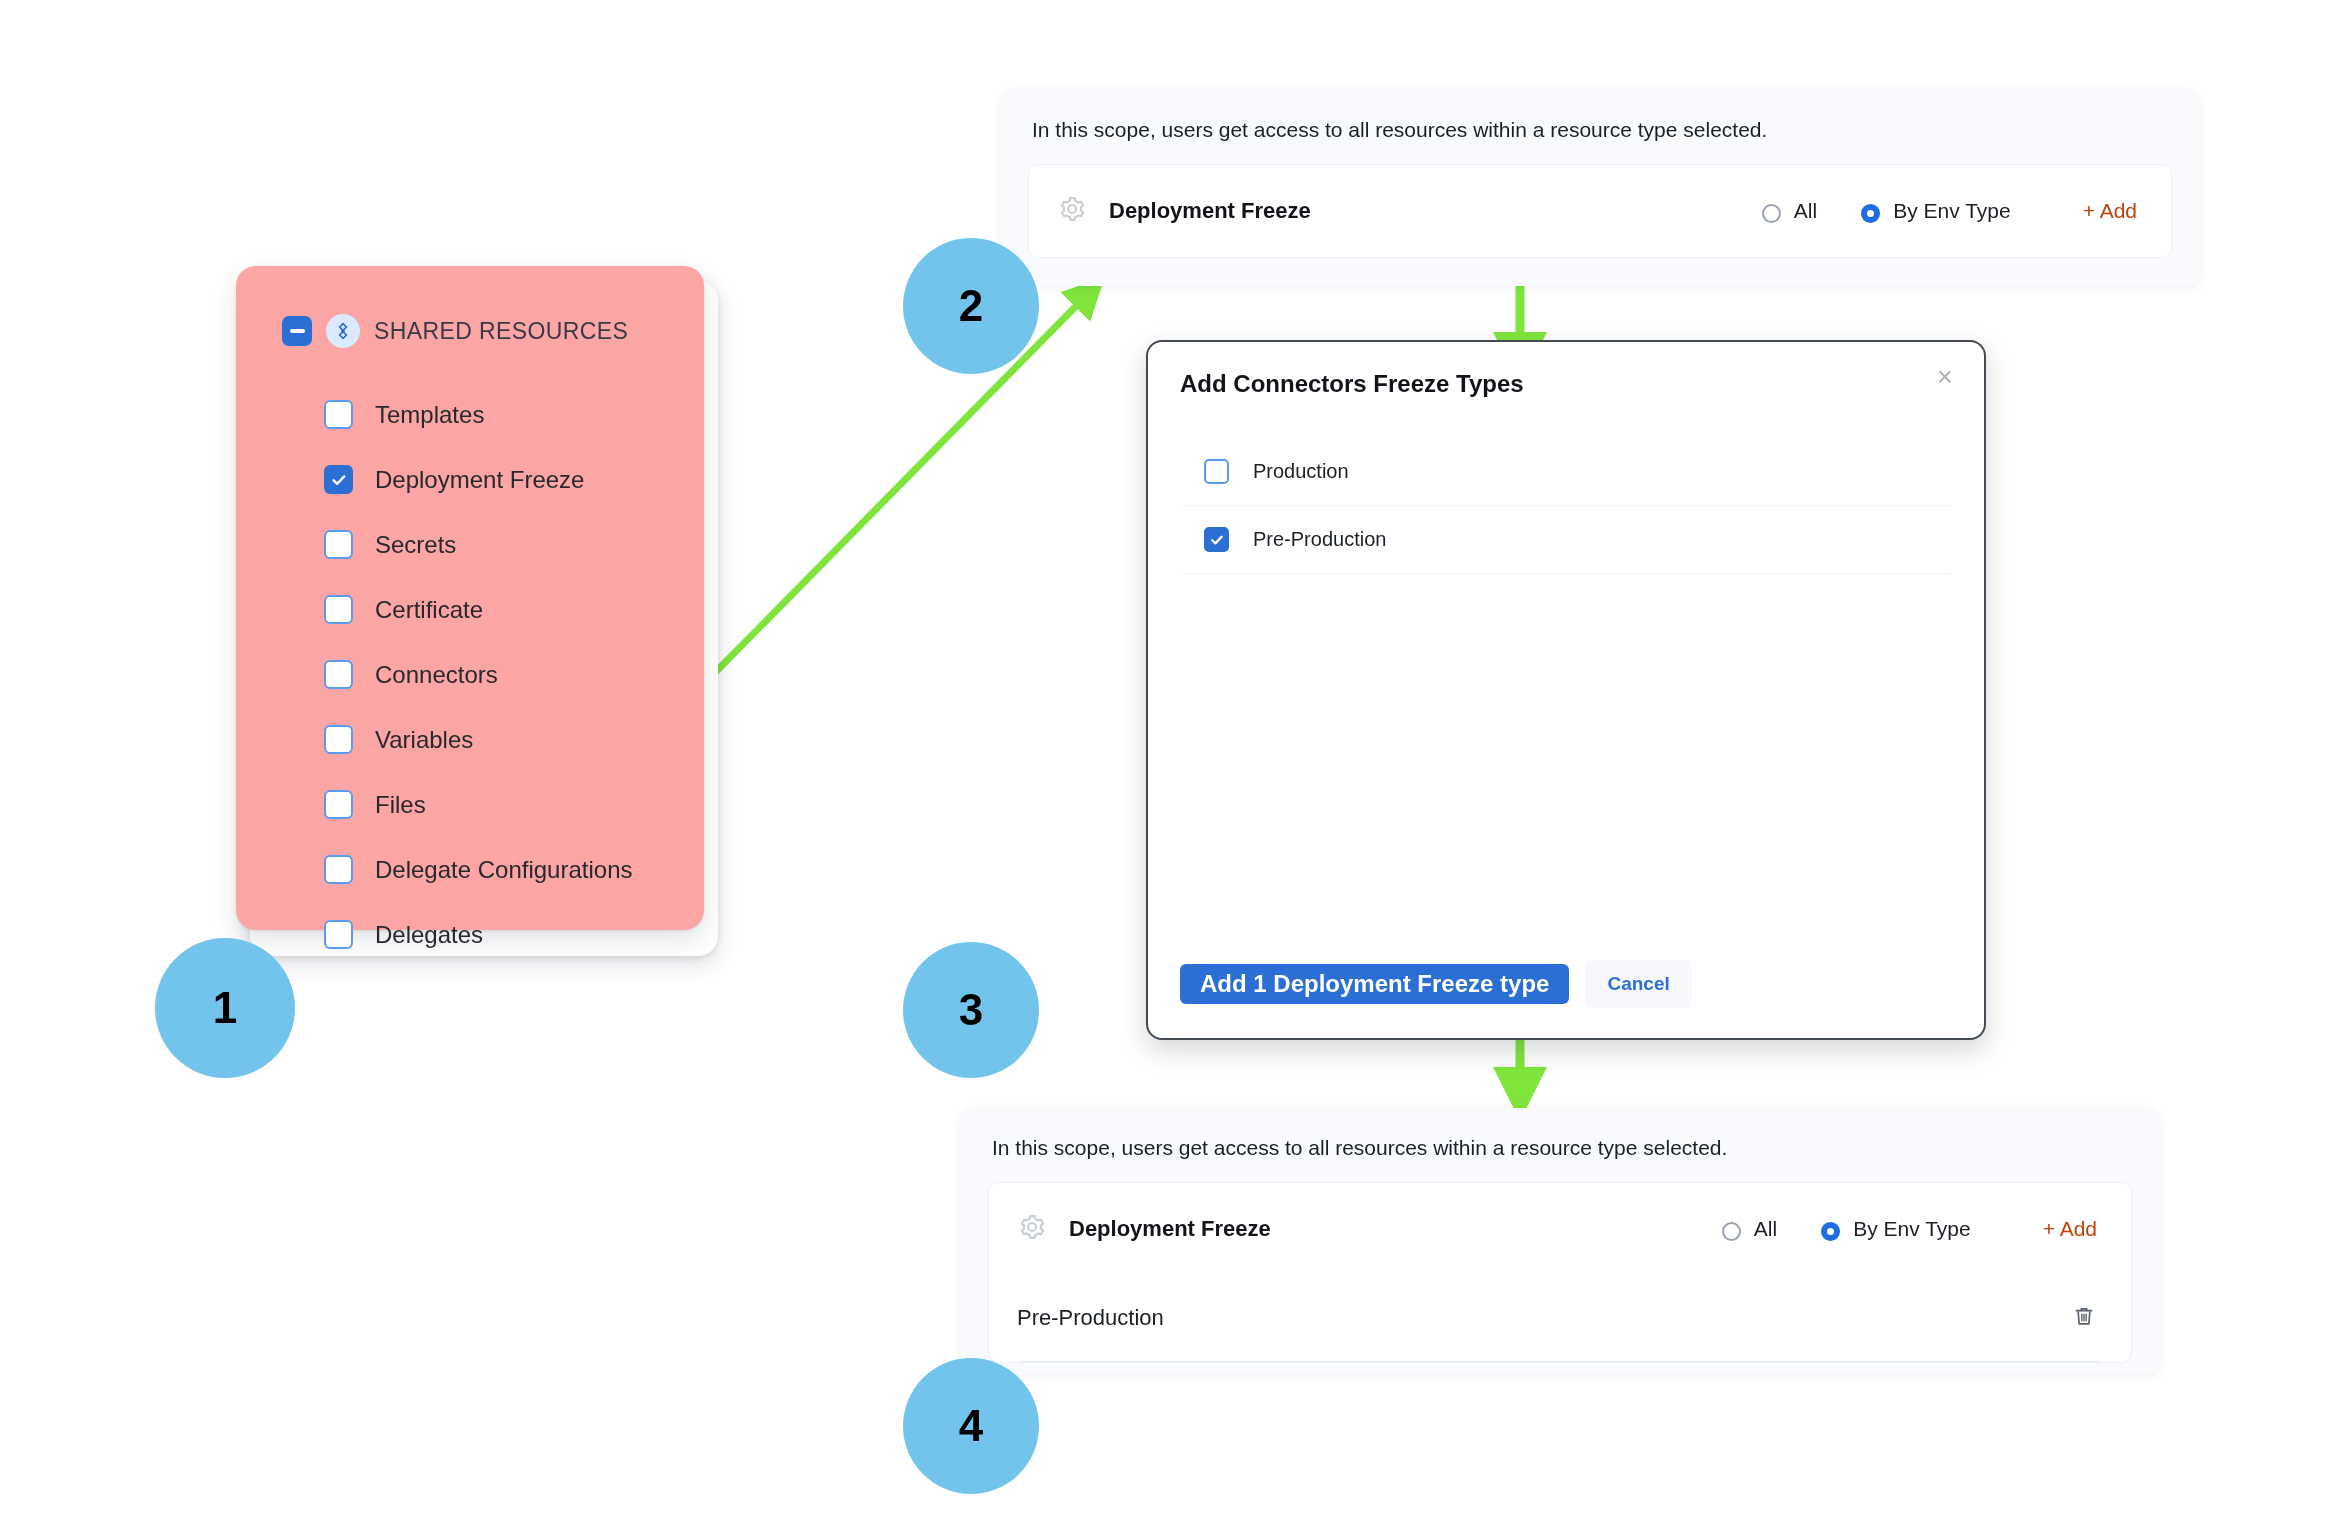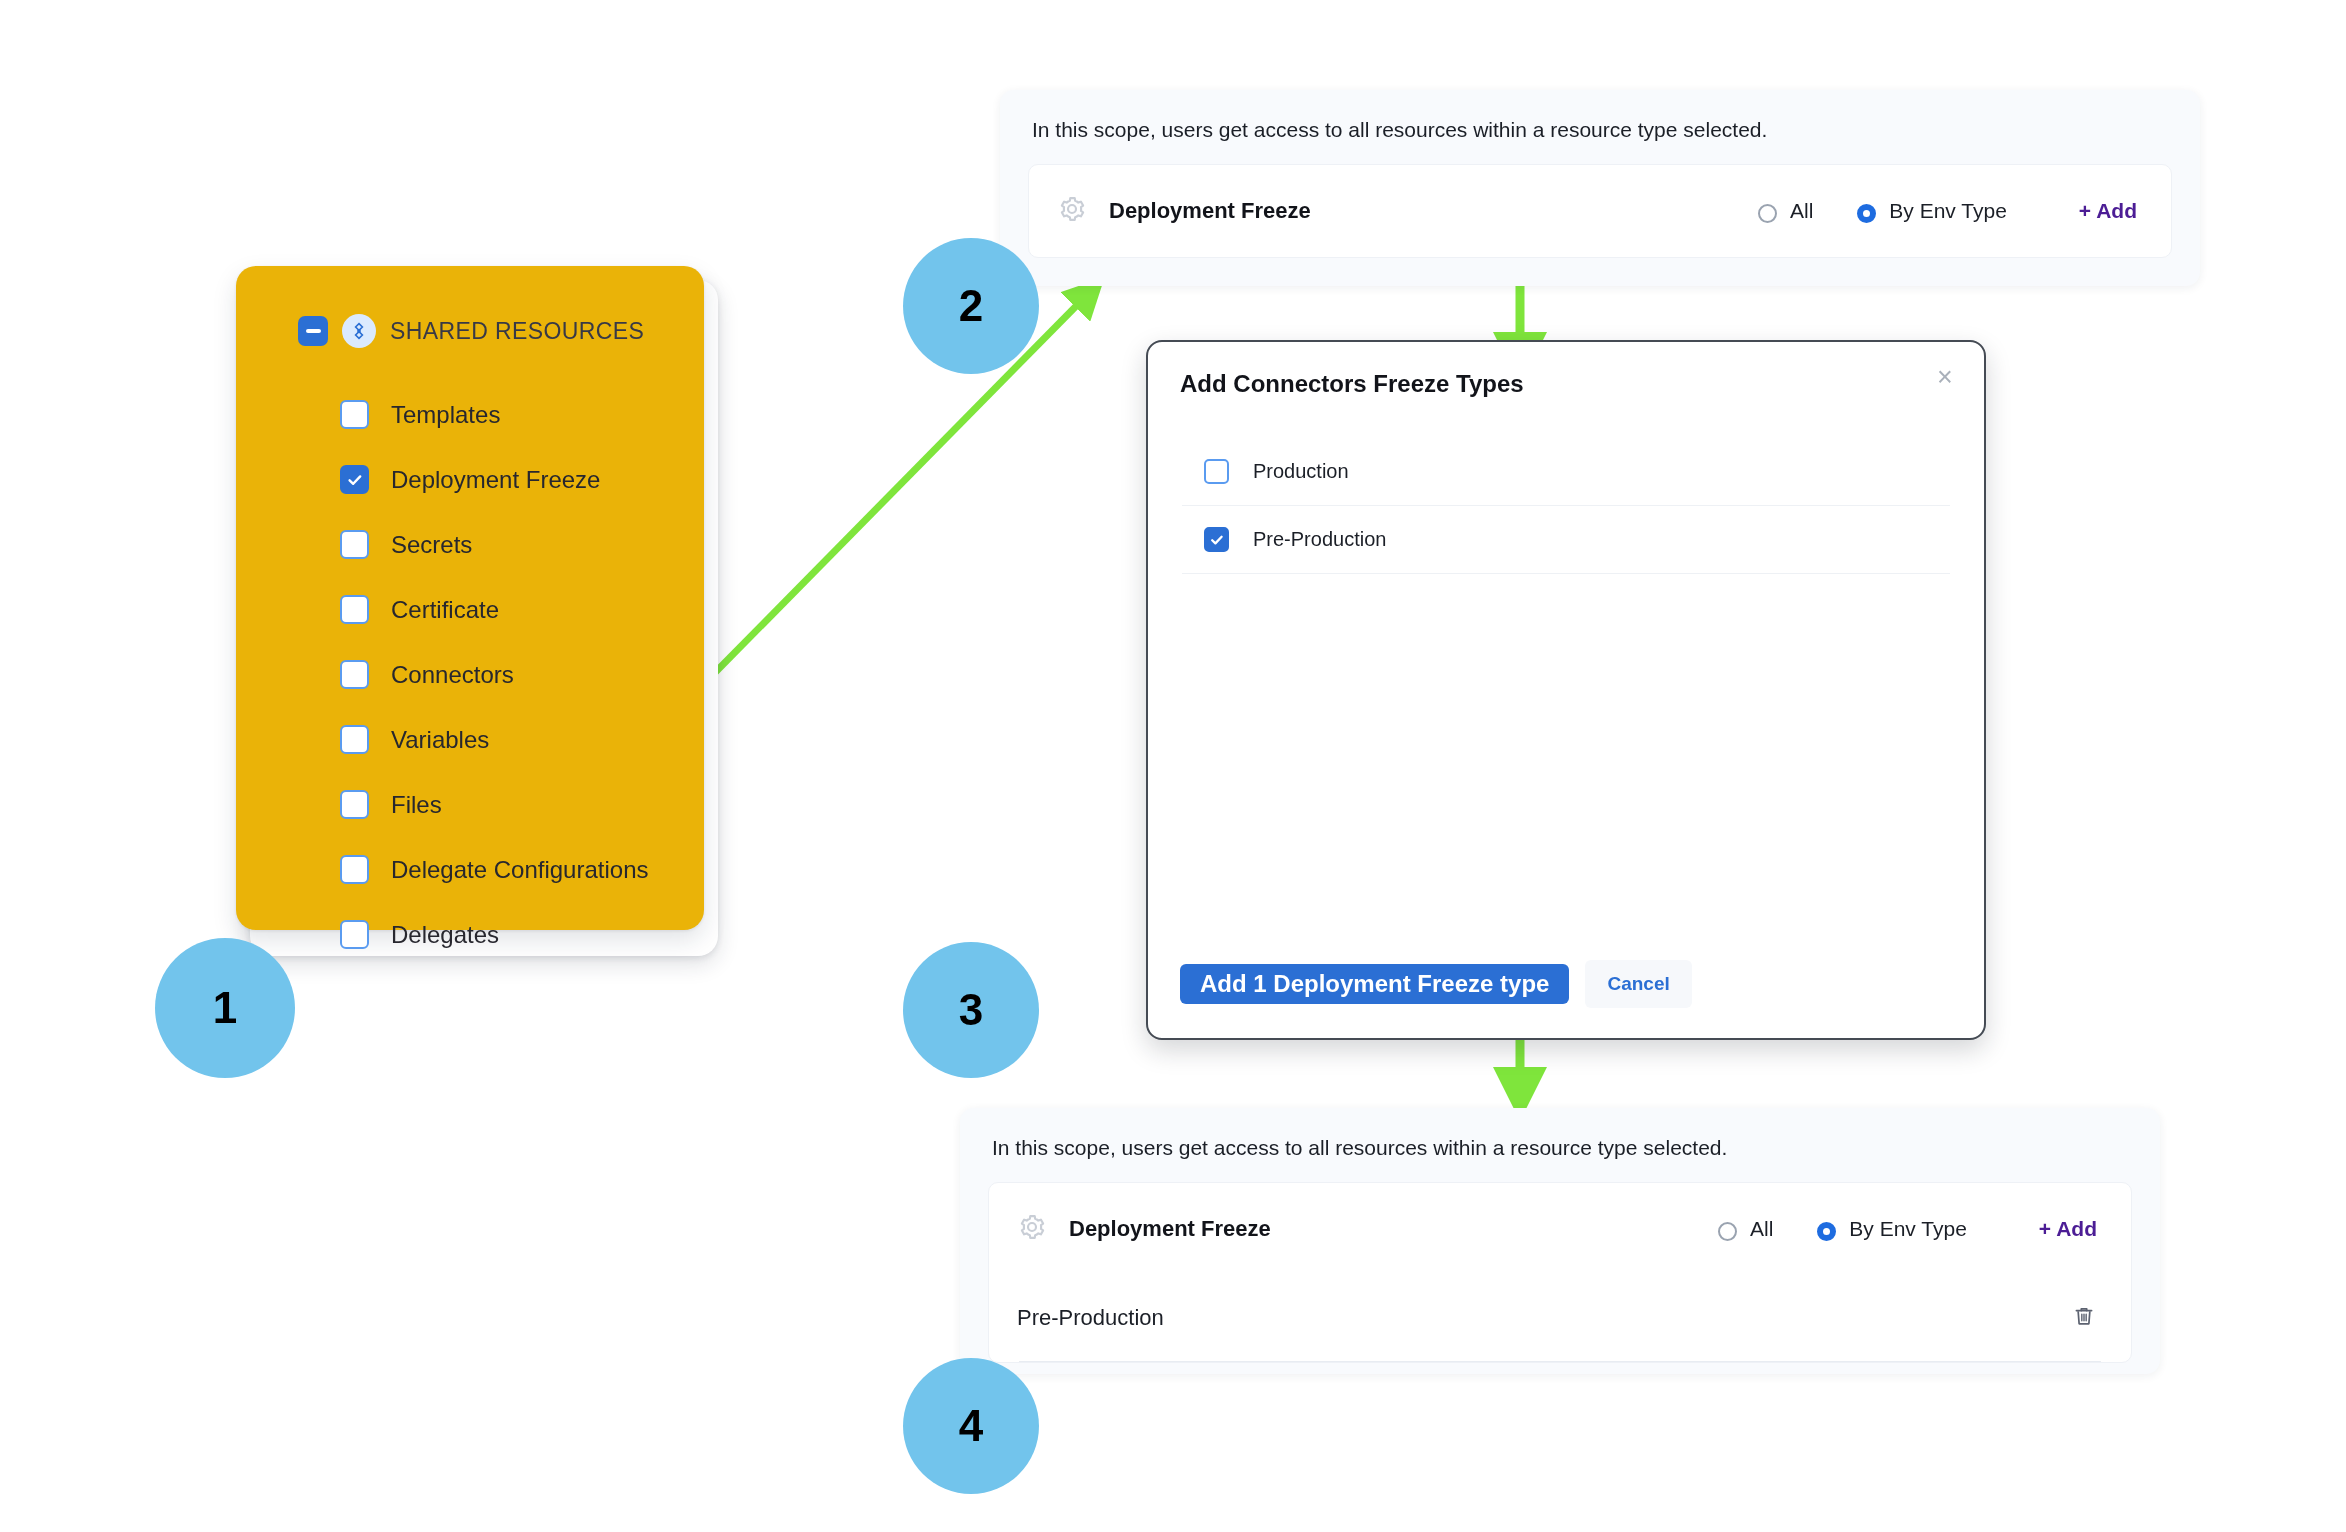--- a/index.html
+++ b/index.html
@@ -58,24 +58,24 @@
     background: #ffffff;
     border-radius: 20px;
     box-shadow: 0 8px 22px rgba(26,38,60,0.14), 0 2px 6px rgba(26,38,60,0.10);
   }
   #shared-resources-card .card-front {
     position: absolute;
     left: 0;
     top: 0;
     right: 14px;
     bottom: 26px;
-    background: #eab308;
+    background: #fca5a5;
     border-radius: 20px;
     box-shadow: 0 10px 24px rgba(26,38,60,0.13), 0 1px 3px rgba(26,38,60,0.09);
-    padding: 48px 0 0 16px;
+    padding: 48px 0 0 0;
     box-sizing: border-box;
   }
   .sr-header {
     display: flex;
     align-items: center;
     gap: 14px;
     padding-left: 46px;
     margin-bottom: 34px;
   }
   .sr-header-label {
@@ -194,22 +194,22 @@
     background: #ffffff;
   }
   .radio-label {
     font-size: 21px;
     color: #1b1f27;
     white-space: nowrap;
   }
   .add-link {
     margin-left: 72px;
     font-size: 21px;
-    font-weight: 700;
-    color: #4c1d95;
+    font-weight: 400;
+    color: #c2410c;
     white-space: nowrap;
   }
   .scope-subrow {
     display: flex;
     align-items: center;
     height: 86px;
     padding: 0 34px 0 28px;
     border-top: 0;
     box-sizing: border-box;
   }

